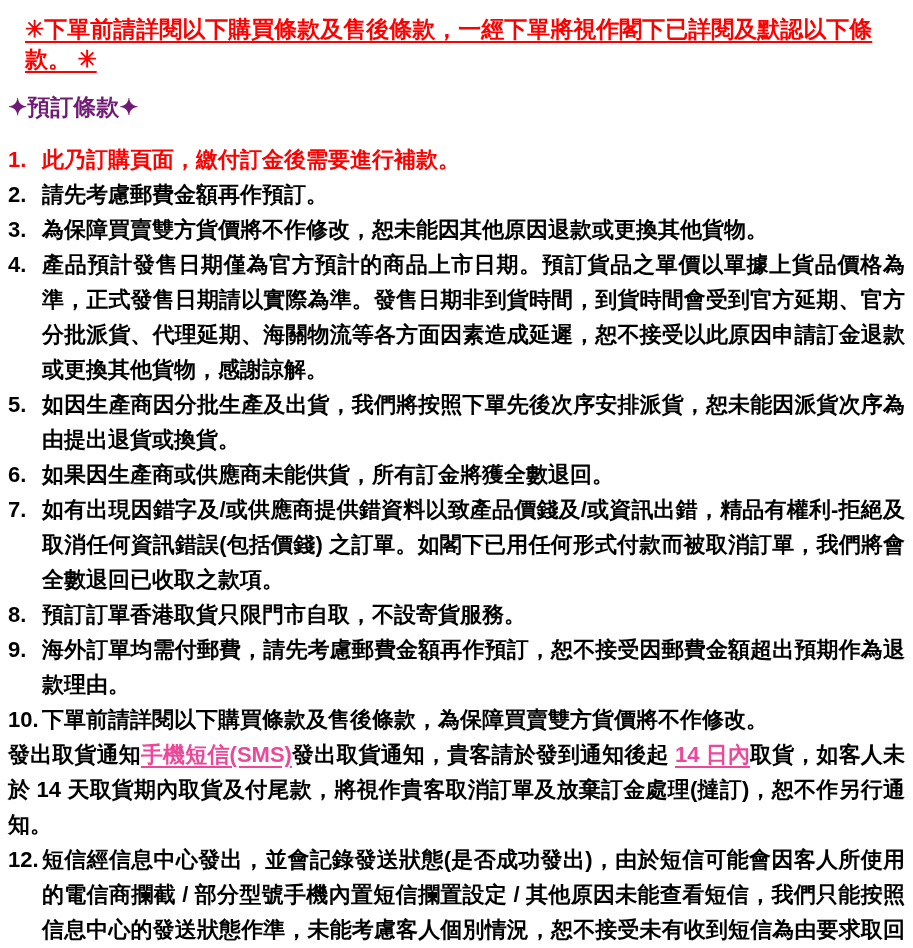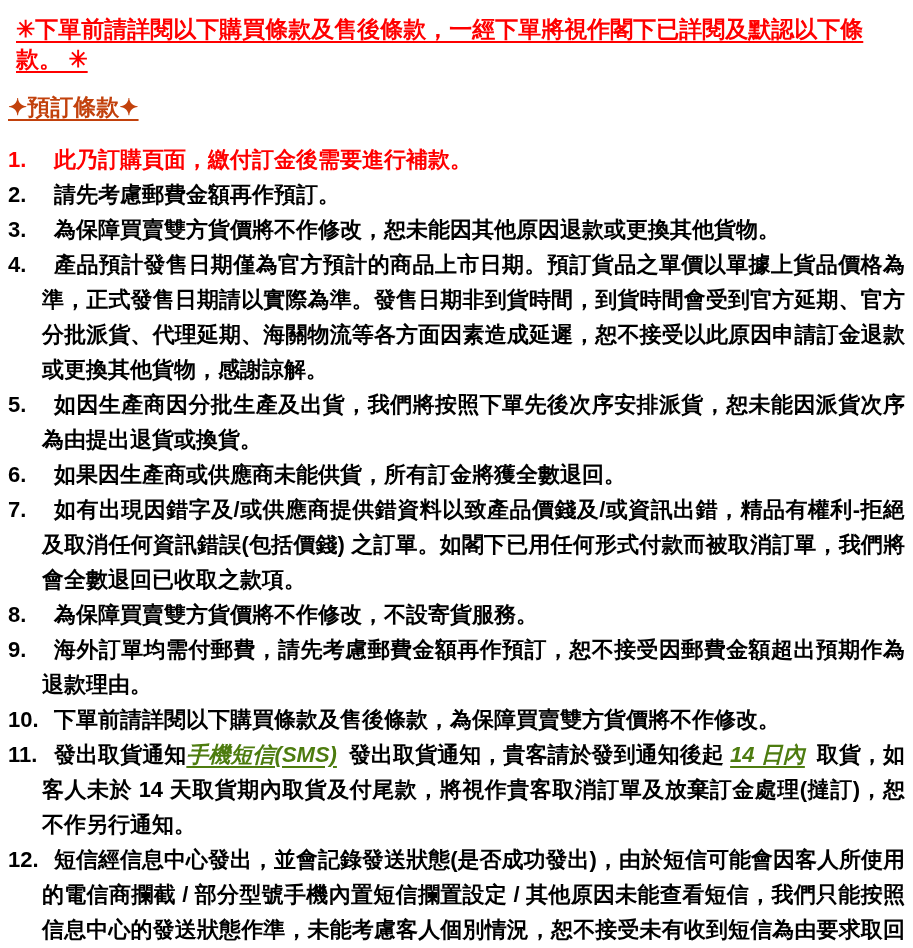--- a/index.html
+++ b/index.html
@@ -16,35 +16,34 @@
     width: 913px;
     padding: 14px 8px 8px 8px;
     font-family: "Liberation Sans", sans-serif;
     font-weight: bold;
     color: #000000;
   }
   .notice {
     color: #ff0000;
     font-size: 23px;
     line-height: 30px;
-    margin: 0 0 18px 8px;
+    margin: 0 0 18px 17px;
   }
   .notice-text {
     text-decoration: underline;
     text-underline-offset: 4px;
   }
   .section-title-row {
     margin: 0 0 20px 0;
   }
   .section-title {
     display: inline-block;
-    color: #c2410c;
+    color: #701a75;
     font-size: 23px;
     line-height: 30px;
-    text-decoration: underline;
     text-underline-offset: 4px;
   }
   ol.terms {
     list-style: none;
     margin: 0;
     padding: 0;
     font-size: 22px;
   }
   li.term {
     display: flex;
@@ -57,27 +56,25 @@
     flex: 1 1 auto;
     text-align: justify;
   }
   li.term.red,
   li.term.red .term-number,
   li.term.red .term-body {
     color: #ff0000;
   }
   .seg-normal {
     color: inherit;
-    margin-left: 12px;
   }
   .seg-red-underline {
-    color: #4d7c0f;
+    color: #ec4899;
     text-decoration: underline;
     text-underline-offset: 4px;
-    font-style: italic;
   }
 </style>
 </head>
 <body>
 
 <div class="page">
 
   <div class="notice">
     <span class="notice-text">✳下單前請詳閱以下購買條款及售後條款，一經下單將視作閣下已詳閱及默認以下條款。 ✳</span>
   </div>
@@ -110,32 +107,31 @@
       <li class="term">
         <span class="term-number">6.</span>
         <span class="term-body"><span class="seg-normal">如果因生產商或供應商未能供貨，所有訂金將獲全數退回。</span></span>
       </li>
       <li class="term">
         <span class="term-number">7.</span>
         <span class="term-body"><span class="seg-normal">如有出現因錯字及/或供應商提供錯資料以致產品價錢及/或資訊出錯，精品有權利-拒絕及取消任何資訊錯誤(包括價錢) 之訂單。如閣下已用任何形式付款而被取消訂單，我們將會全數退回已收取之款項。</span></span>
       </li>
       <li class="term">
         <span class="term-number">8.</span>
-        <span class="term-body"><span class="seg-normal">為保障買賣雙方貨價將不作修改，不設寄貨服務。</span></span>
+        <span class="term-body"><span class="seg-normal">預訂訂單香港取貨只限門市自取，不設寄貨服務。</span></span>
       </li>
       <li class="term">
         <span class="term-number">9.</span>
         <span class="term-body"><span class="seg-normal">海外訂單均需付郵費，請先考慮郵費金額再作預訂，恕不接受因郵費金額超出預期作為退款理由。</span></span>
       </li>
       <li class="term">
         <span class="term-number">10.</span>
         <span class="term-body"><span class="seg-normal">下單前請詳閱以下購買條款及售後條款，為保障買賣雙方貨價將不作修改。</span></span>
       </li>
       <li class="term">
-        <span class="term-number">11.</span>
         <span class="term-body"><span class="seg-normal">發出取貨通知</span><span class="seg-red-underline">手機短信(SMS)</span><span class="seg-normal">發出取貨通知，貴客請於發到通知後起 </span><span class="seg-red-underline">14 日內</span><span class="seg-normal">取貨，如客人未於 14 天取貨期內取貨及付尾款，將視作貴客取消訂單及放棄訂金處理(撻訂)，恕不作另行通知。</span></span>
       </li>
       <li class="term">
         <span class="term-number">12.</span>
         <span class="term-body"><span class="seg-normal">短信經信息中心發出，並會記錄發送狀態(是否成功發出)，由於短信可能會因客人所使用的電信商攔截 / 部分型號手機內置短信攔置設定 / 其他原因未能查看短信，我們只能按照信息中心的發送狀態作準，未能考慮客人個別情況，恕不接受未有收到短信為由要求取回已撻訂的貨物或訂金。</span></span>
       </li>
     </ol>
 
 </div>
 

